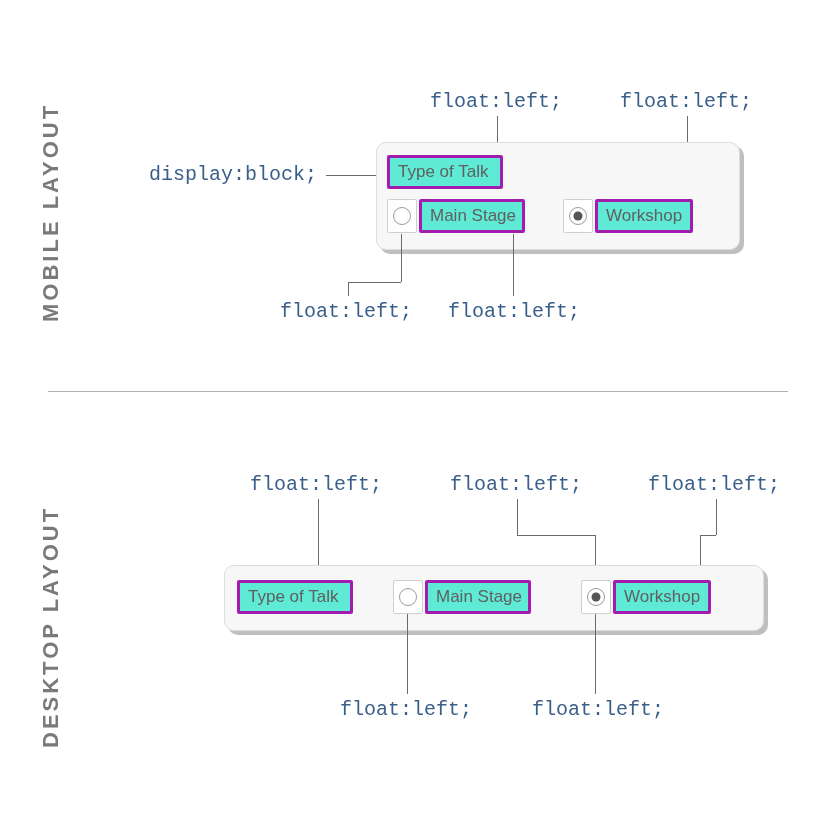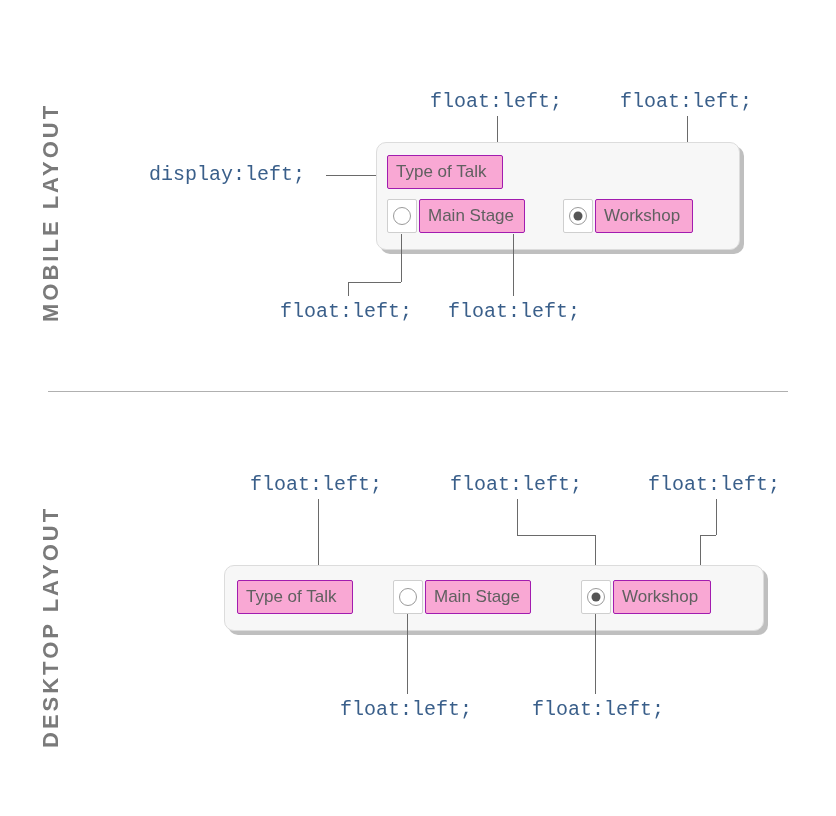--- a/index.html
+++ b/index.html
@@ -52,22 +52,22 @@
   
   .mock {
     position: absolute;
     background: #f7f7f7;
     border: 1px solid #dcdcdc;
     border-radius: 10px;
     box-shadow: 4px 4px 0 0 #bfbfbf;
   }
   .chip {
     position: absolute;
-    border: 1px solid #a21caf;
-    background: #f9a8d4;
+    border: 3px solid #a21caf;
+    background: #5eead4;
     border-radius: 2px;
   }
   .chip-text {
     position: absolute;
     top: 50%;
     left: 8px;
     transform: translateY(-50%);
     font-size: 17px;
     color: #606060;
     font-family: -apple-system, BlinkMacSystemFont, "Segoe UI", Arial, sans-serif;
@@ -105,21 +105,21 @@
   <div class="annot" style="left:430px; top:90px;">float:left;</div>
   <div class="annot" style="left:620px; top:90px;">float:left;</div>
 
   <div class="leader leader-v" style="left:497px; top:116px; height:36px;"></div>
   <div class="leader leader-h" style="left:497px; top:152px; width:80px;"></div>
   <div class="leader leader-v" style="left:577px; top:152px; height:48px;"></div>
 
   <div class="leader leader-v" style="left:687px; top:116px; height:36px;"></div>
   <div class="leader leader-v" style="left:687px; top:152px; height:48px;"></div>
 
-  <div class="annot" style="left:149px; top:163px;">display:left;</div>
+  <div class="annot" style="left:149px; top:163px;">display:block;</div>
   <div class="leader leader-h" style="left:326px; top:175px; width:60px;"></div>
 
   <div class="mock" style="left:376px; top:142px; width:364px; height:108px;">
 
     <div class="chip" style="left:10px; top:12px; width:116px; height:34px;">
       <div class="chip-text">Type of Talk</div>
     </div>
 
     <div class="radio" style="left:10px; top:56px; width:30px; height:34px;">
       <div class="radio-circle" style="width:18px; height:18px;"></div>

